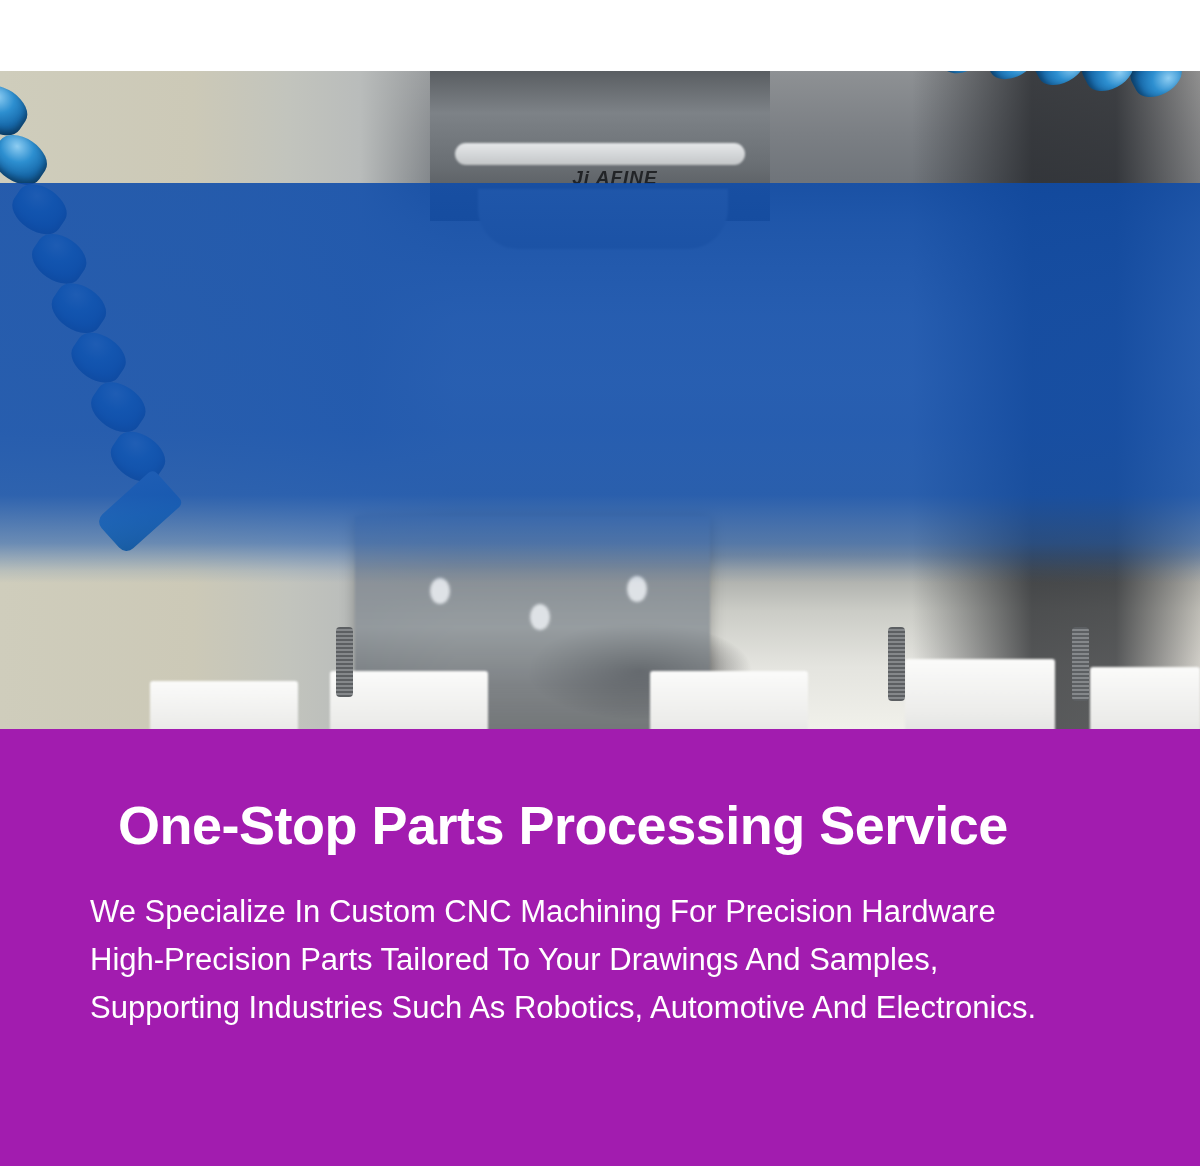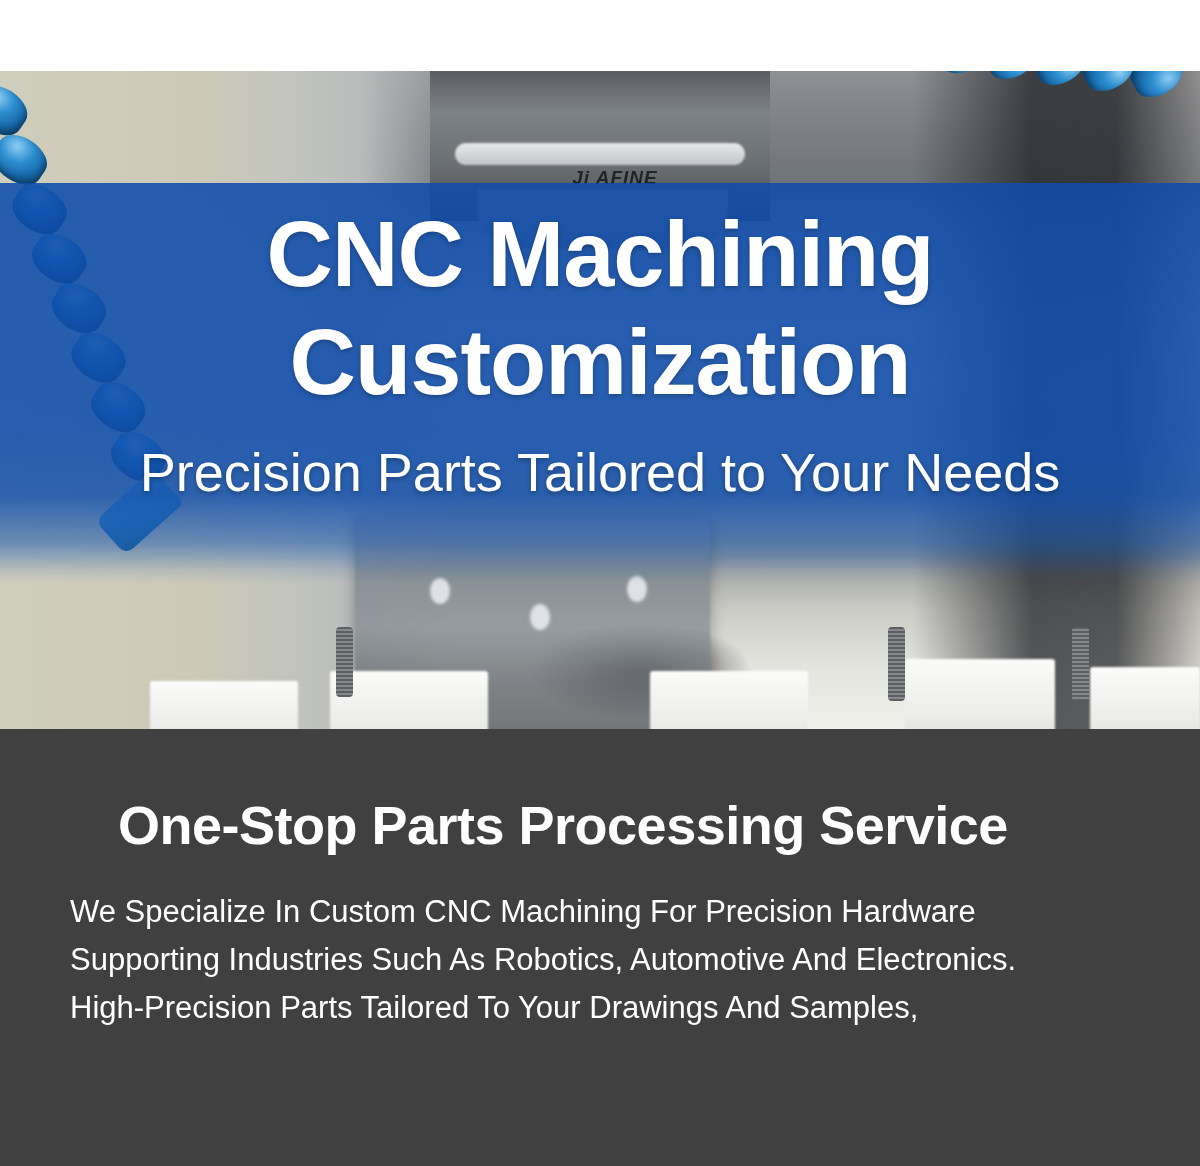--- a/index.html
+++ b/index.html
@@ -228,21 +228,21 @@
     text-shadow: 0 2px 5px rgba(0,0,0,0.30);
   }
 
   
   .info-panel {
     position: absolute;
     left: 0;
     top: 729px;
     width: 1200px;
     height: 437px;
-    background: #404040;
+    background: #a21caf;
     color: #ffffff;
   }
   .info-heading {
     margin: 0;
     padding: 66px 0 0 118px;
     font-family: "Liberation Sans Narrow", "Liberation Sans", sans-serif;
     font-weight: 700;
     font-size: 54px;
     line-height: 60px;
     letter-spacing: -0.5px;
@@ -250,21 +250,21 @@
   }
   .info-body {
     margin: 0;
     padding: 33px 70px 0 70px;
     font-family: "Liberation Sans Narrow", "Liberation Sans", sans-serif;
     font-weight: 400;
     font-size: 31px;
     line-height: 48px;
     color: #ffffff;
   }
-  .info-body .line { display: block; white-space: pre; }
+  .info-body .line { display: block; white-space: pre; margin-left: 20px; }
 </style>
 </head>
 <body>
 
 <div class="page">
 
   <section class="hero">
 
     <div class="photo">
 
@@ -307,29 +307,24 @@
       <div class="jaw" style="left:1090px; top:596px; width:110px; height:94px;"></div>
       <div class="bolt" style="left:336px; top:556px; height:70px;"></div>
       <div class="bolt" style="left:888px; top:556px; height:74px;"></div>
       <div class="bolt" style="left:1072px; top:556px; height:74px;"></div>
     </div>
 
     <div class="hero-overlay"></div>
 
     <div class="hero-topgap"></div>
 
-    <div class="hero-text">
-      <h1 class="hero-title">CNC Machining</h1>
-      <h1 class="hero-title">Customization</h1>
-      <p class="hero-subtitle">Precision Parts Tailored to Your Needs</p>
-    </div>
   </section>
 
   <section class="info-panel">
     <h2 class="info-heading">One-Stop Parts Processing Service</h2>
     <p class="info-body">
       <span class="line">We Specialize In Custom CNC Machining For Precision Hardware</span>
+      <span class="line">High-Precision Parts Tailored To Your Drawings And Samples,</span>
       <span class="line">Supporting Industries Such As Robotics, Automotive And Electronics.</span>
-      <span class="line">High-Precision Parts Tailored To Your Drawings And Samples,</span>
     </p>
   </section>
 
 </div>
 
 </body></html>

